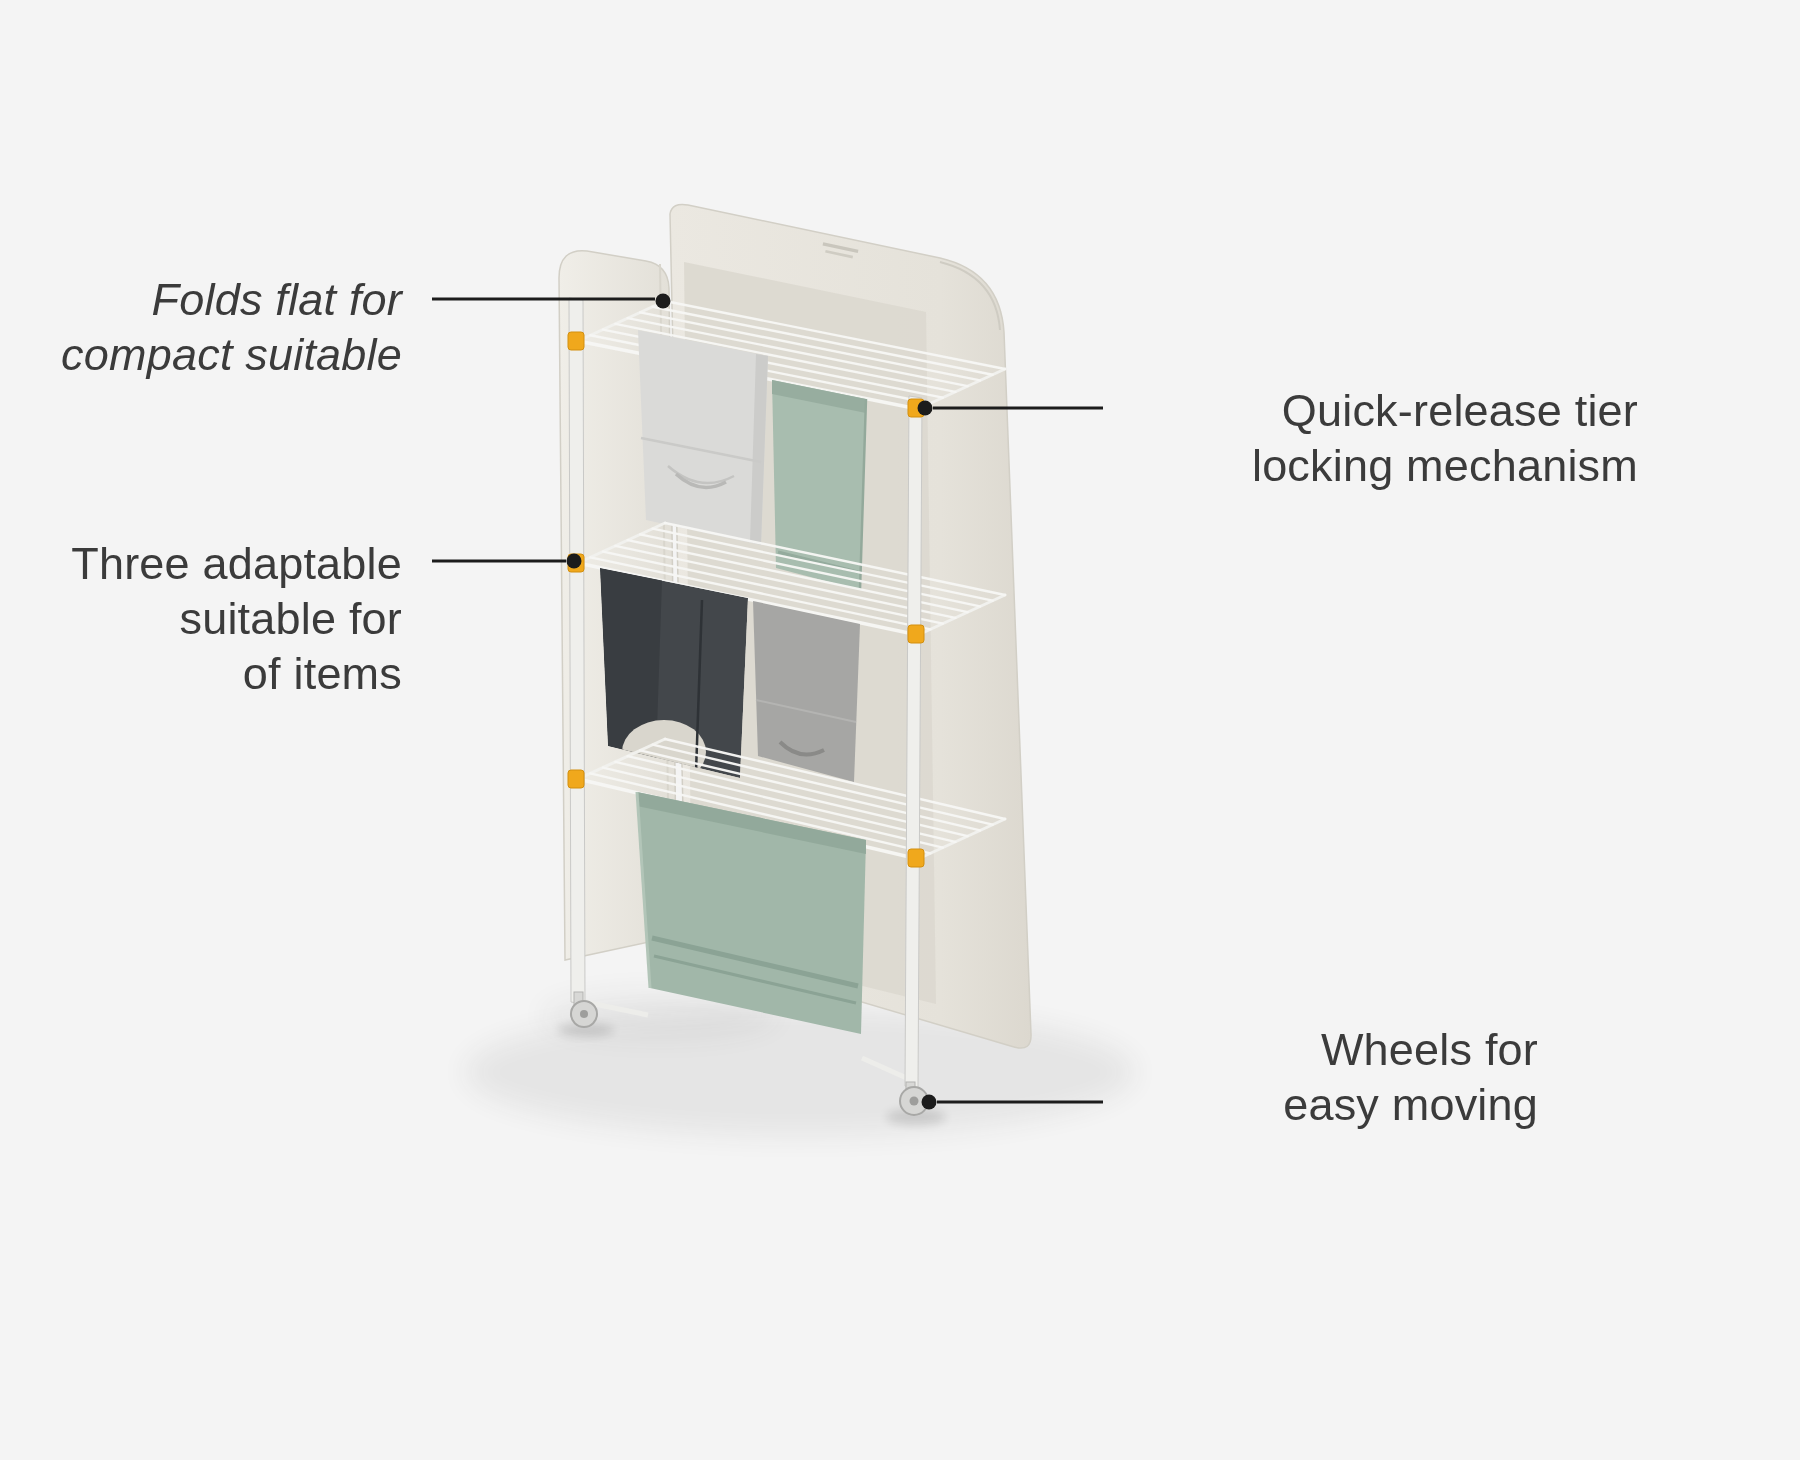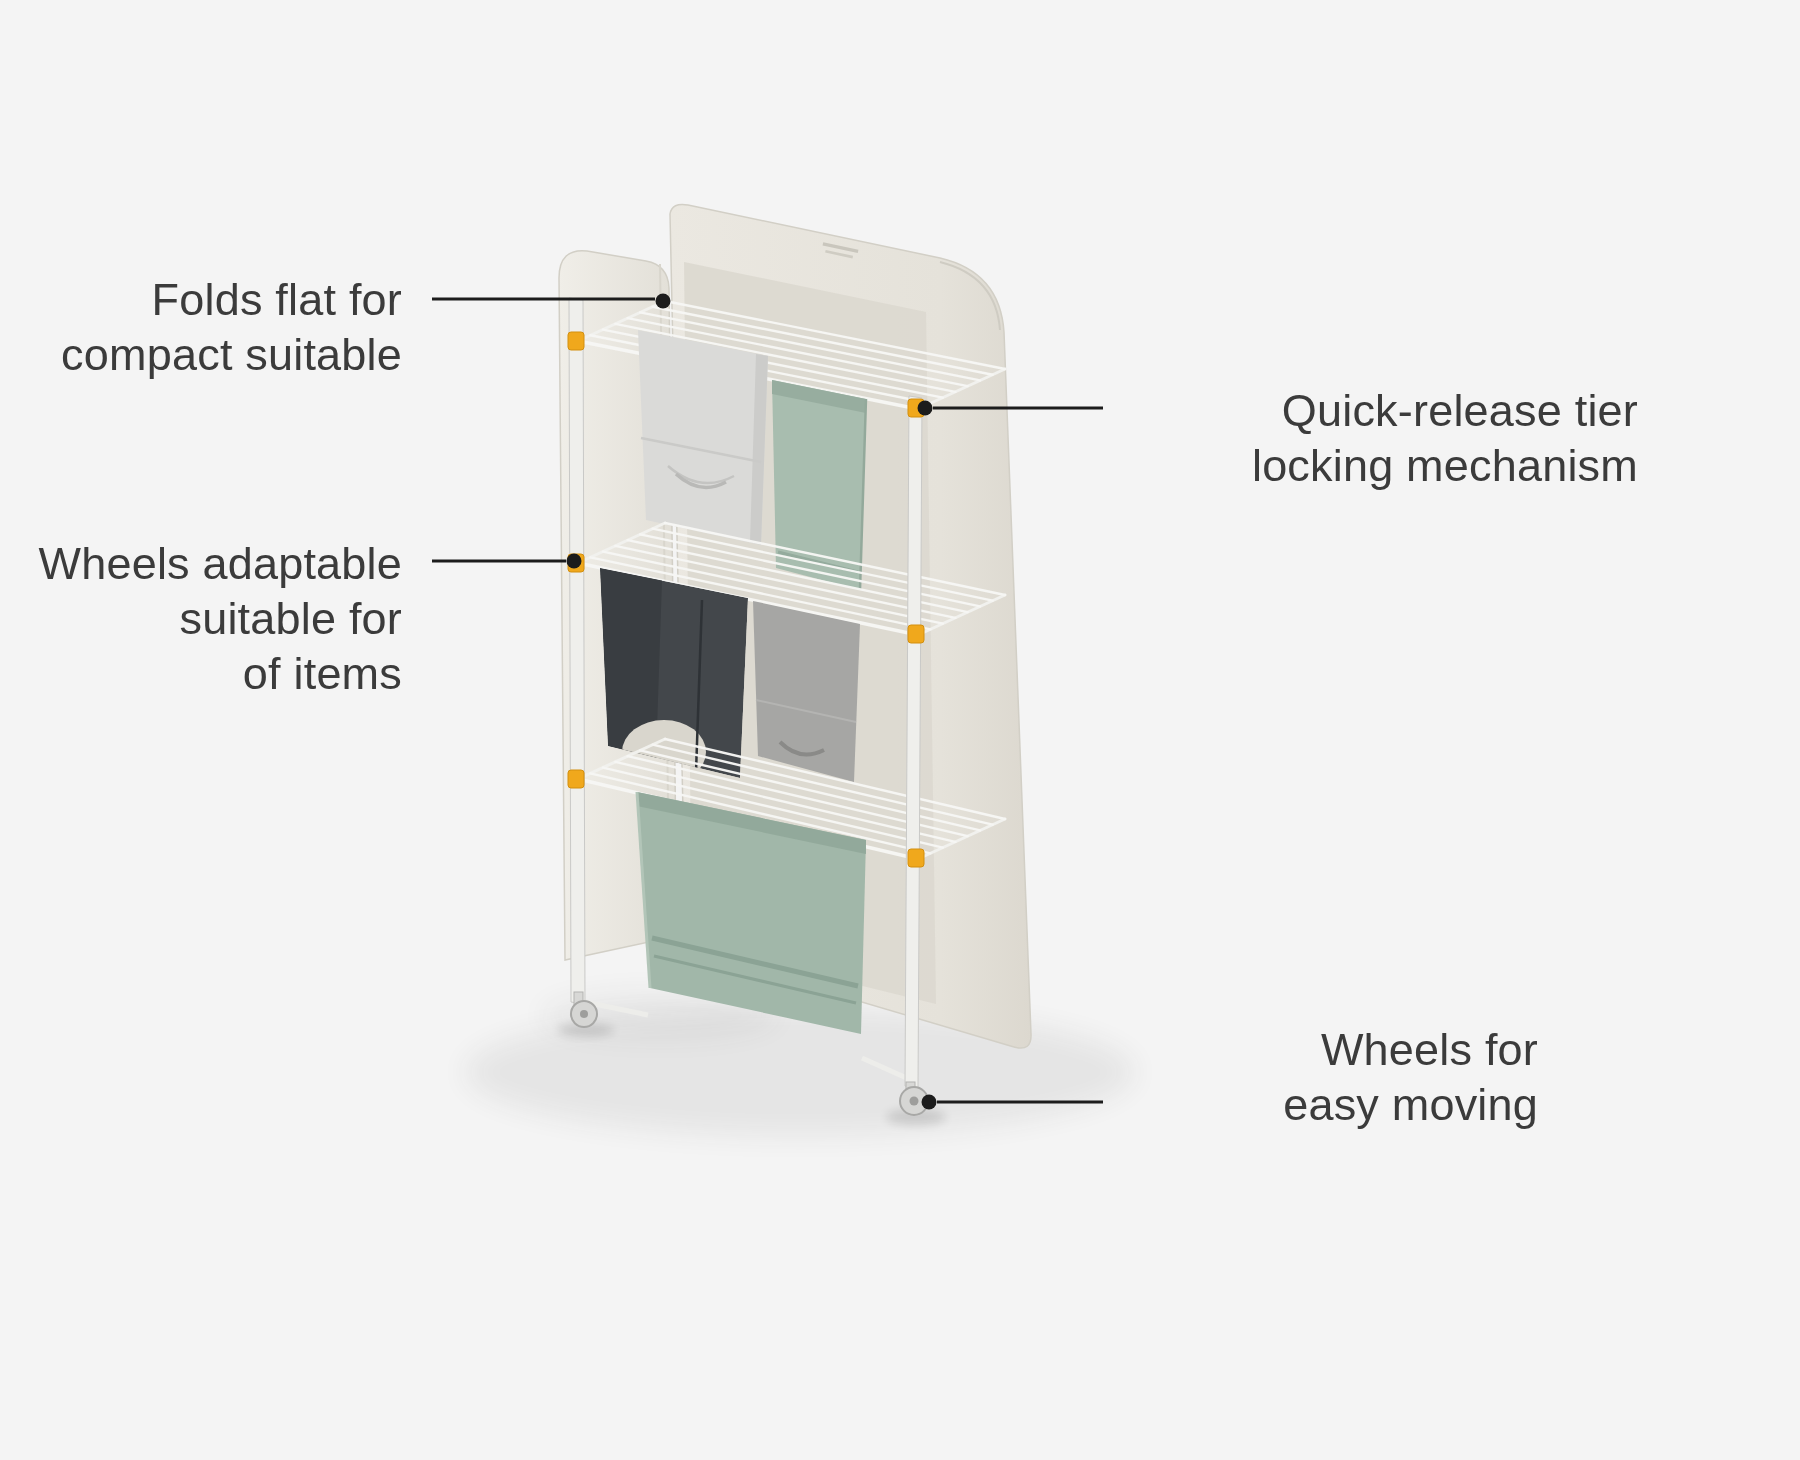--- a/index.html
+++ b/index.html
@@ -187,32 +187,32 @@
     <g stroke="#1c1c1c" stroke-width="3">
       <line x1="432" y1="561" x2="566" y2="561"></line>
       <circle cx="574" cy="561" r="7.5" fill="#1c1c1c" stroke="none"></circle>
     </g>
     <g stroke="#1c1c1c" stroke-width="3">
       <line x1="937" y1="1102" x2="1103" y2="1102"></line>
       <circle cx="929" cy="1102" r="7.5" fill="#1c1c1c" stroke="none"></circle>
     </g>
   </svg>
 
-  <div class="callout align-right" style="left:40px; top:272px; width:362px;">
+  <div class="callout align-right" style="left:40px; top:272px; width:362px;font-style:italic;">
     <div>Folds flat for</div>
     <div>compact suitable</div>
   </div>
 
   <div class="callout align-left" style="left:1118px; top:383px; width:520px;">
     <div>Quick-release tier</div>
     <div>locking mechanism</div>
   </div>
 
   <div class="callout align-right" style="left:30px; top:536px; width:372px;">
-    <div>Wheels adaptable</div>
+    <div>Three adaptable</div>
     <div>suitable for</div>
     <div>of items</div>
   </div>
 
   <div class="callout align-left" style="left:1118px; top:1022px; width:420px;">
     <div>Wheels for</div>
     <div>easy moving</div>
   </div>
 
 </div>

